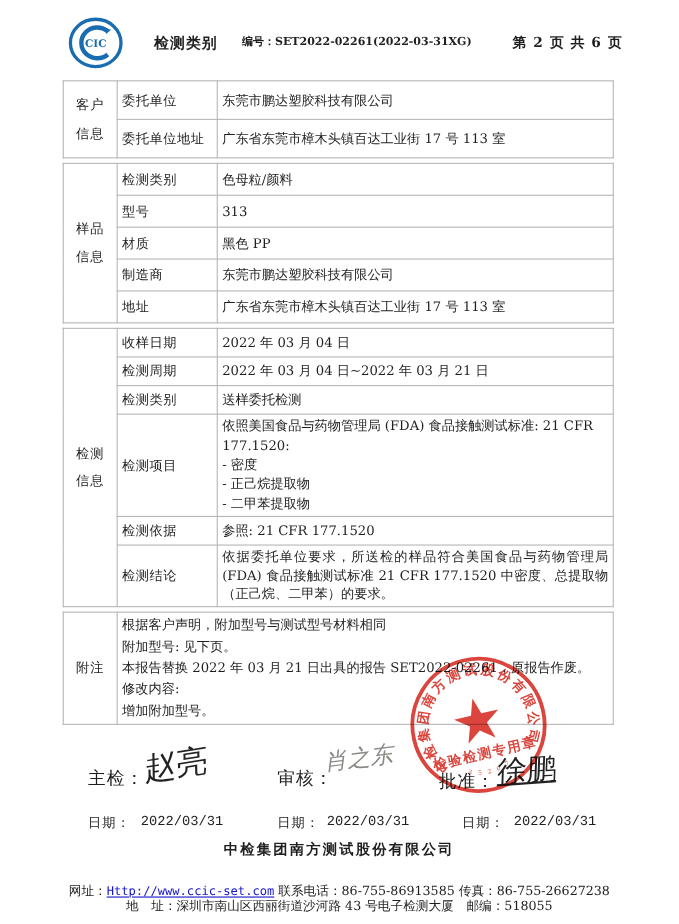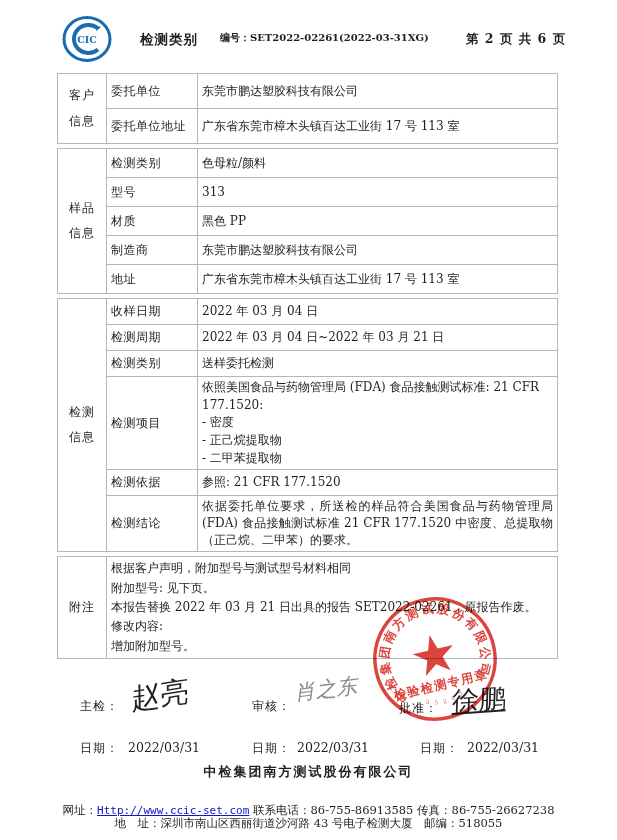--- a/index.html
+++ b/index.html
@@ -23,27 +23,27 @@
   table.sect{border:1.5px solid #c2c2c2;}
   td.grp{width:49px;text-align:center;white-space:pre-line;line-height:2.1;letter-spacing:1px;}
   td.lbl{width:91px;padding-left:9px;letter-spacing:0.5px;}
   td.val{padding-left:11px;padding-right:9px;}
   td.multi{white-space:pre-line;line-height:1.47;padding-top:5px;padding-bottom:5px;}
   td.just{text-align:justify;line-height:1.4;padding-top:4px;padding-bottom:4px;}
   tr.h35{height:35px;} tr.h29{height:29px;} tr.h26{height:26px;}
   tr.h92{height:92px;} tr.h56{height:56px;} tr.h94{height:94px;}
   td.note-body{white-space:pre-line;line-height:1.62;padding:6px 10px;}
   
-  .sig-label{position:absolute;font-size:12px;letter-spacing:1px;}
+  .sig-label{position:absolute;font-size:16px;letter-spacing:1px;}
   .sig-name{position:absolute;font-family:"DejaVu Serif",cursive,serif;color:#222;}
   .sig-1{left:131px;top:676px;font-size:29px;transform:rotate(-9deg) skewX(-8deg);}
   .sig-2{left:296px;top:675px;font-size:21px;color:#8a8a86;transform:rotate(-7deg) skewX(-14deg);}
   .sig-3{left:452px;top:682px;font-size:27px;transform:rotate(-4deg) skewX(-6deg);text-decoration:underline;}
   .date-label{position:absolute;font-size:12px;letter-spacing:1px;}
-  .date-val{position:absolute;font-size:12.5px;}
+  .date-val{position:absolute;font-size:12.5px;font-family:Liberation Mono, monospace;}
   
   .stamp{
     position:absolute;left:371px;top:595px;width:128px;height:128px;
     transform:rotate(-13deg);mix-blend-mode:multiply;opacity:0.92;z-index:5;
   }
   
   .foot{position:absolute;left:0;width:617px;text-align:center;}
   .foot-co{top:763px;font-size:13px;font-weight:bold;letter-spacing:2px;}
   .foot-addr{top:786px;font-size:11.5px;margin-top:30px;}
   .foot-web{top:803px;font-size:11.5px;}

